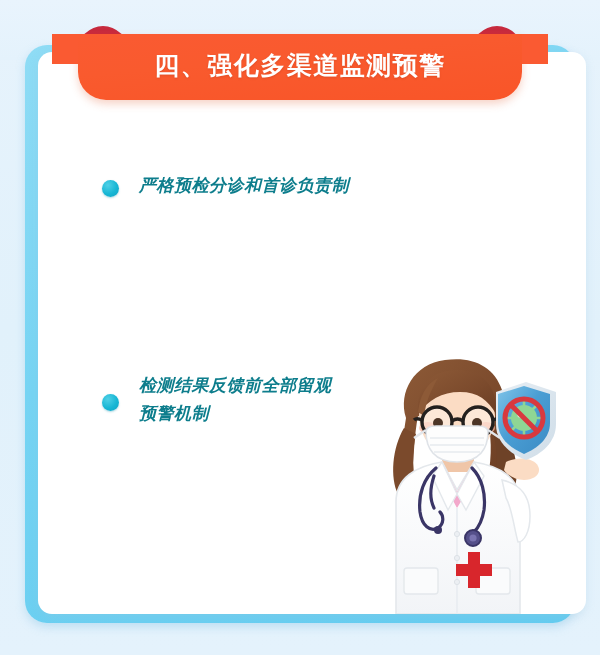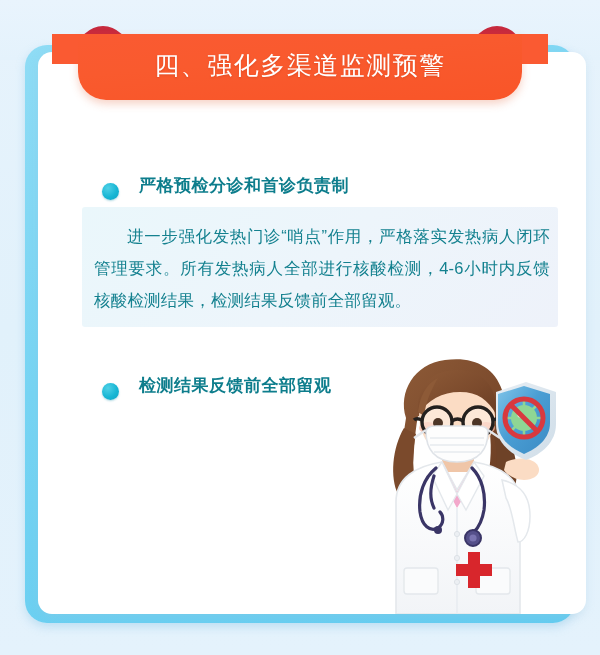--- a/index.html
+++ b/index.html
@@ -109,38 +109,39 @@
   .ribbon-body::after  { right: -26px; }
   .ribbon-title {
     position: absolute;
     left: 0; top: 0;
     width: 444px;
     height: 66px;
     line-height: 62px;
     text-align: center;
     color: #ffffff;
     font-size: 25px;
-    font-weight: normal;
+    font-weight: bold;
     letter-spacing: 1.5px;
     text-shadow: 0 1px 2px rgba(170,50,20,0.30);
     z-index: 6;
   }
 
   
   .content {
     position: absolute;
     left: 0; top: 0;
     width: 548px; height: 562px;
     z-index: 3;
   }
 
   .bullet-row {
     position: absolute;
     display: flex;
-    align-items: flex-end;
+    align-items: center;
+    font-style: italic;
   }
   .dot {
     width: 17px;
     height: 17px;
     border-radius: 50%;
     background: radial-gradient(circle at 35% 30%, #4fd0e6 0%, #17b6d4 55%, #0fa3c4 100%);
     flex: none;
     margin-top: 4px;
     box-shadow: 0 1px 2px rgba(20,140,170,0.35);
   }
@@ -197,35 +198,33 @@
 
 <div class="page">
 
   <div class="top-wash"></div>
 
   <div class="frame"></div>
 
   <div class="card">
     <div class="content">
 
-      <div class="para-panel">
-        <div class="para-text">进一步强化发热门诊“哨点”作用，严格落实发热病人闭环管理要求。所有发热病人全部进行核酸检测，4-6小时内反馈核酸检测结果，检测结果反馈前全部留观。</div>
-      </div>
 
       <div class="bullet-row" id="bullet-1">
         <span class="dot"></span>
         <span class="bullet-text">
           <span>严格预检分诊和首诊负责制</span>
         </span>
       </div>
 
       <div class="bullet-row" id="bullet-2">
         <span class="dot"></span>
         <span class="bullet-text">
           <span>检测结果反馈前全部留观</span>
+          <span class="l2">预警机制</span>
         </span>
       </div>
 
 
       <div class="doctor">
         <svg width="190" height="262" viewBox="0 0 190 262" xmlns="http://www.w3.org/2000/svg">
           <defs>
             <linearGradient id="coatG" x1="0" y1="0" x2="0" y2="1">
               <stop offset="0%" stop-color="#ffffff"></stop>
               <stop offset="100%" stop-color="#f2f4f7"></stop>

